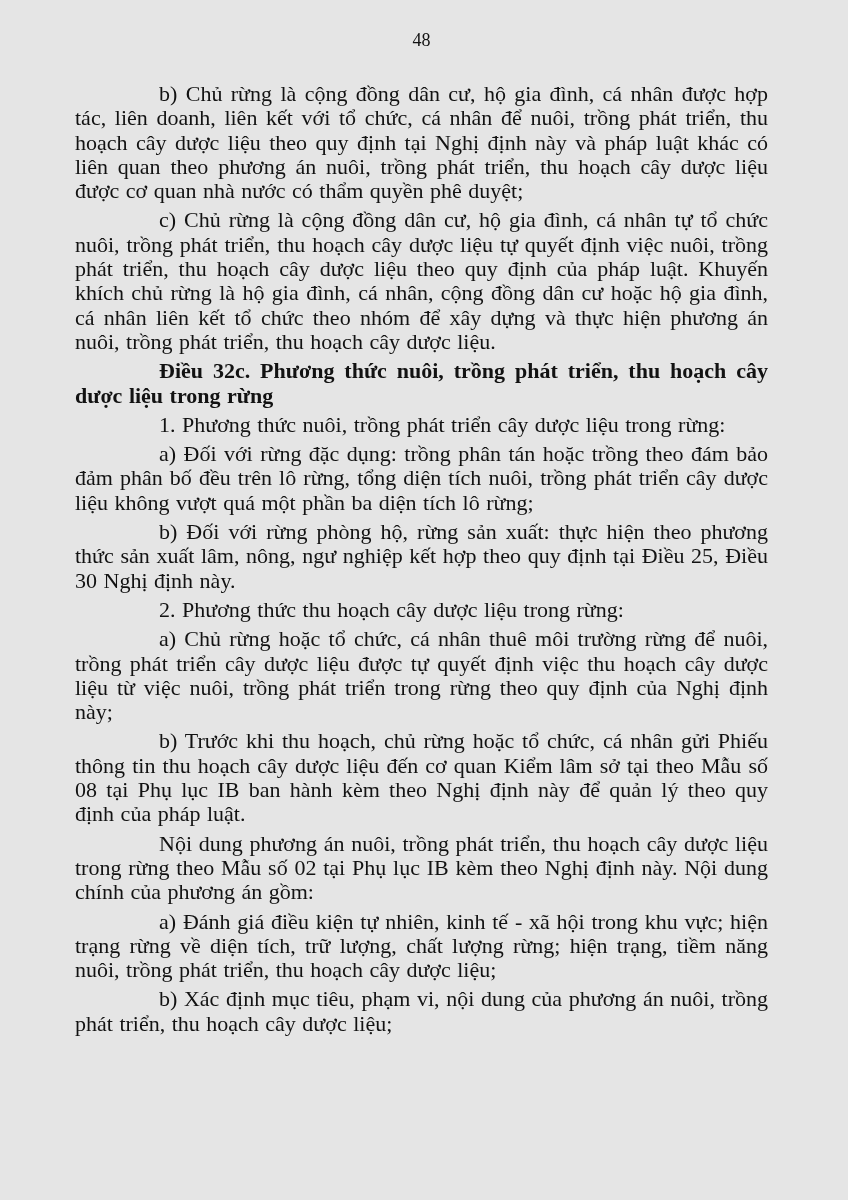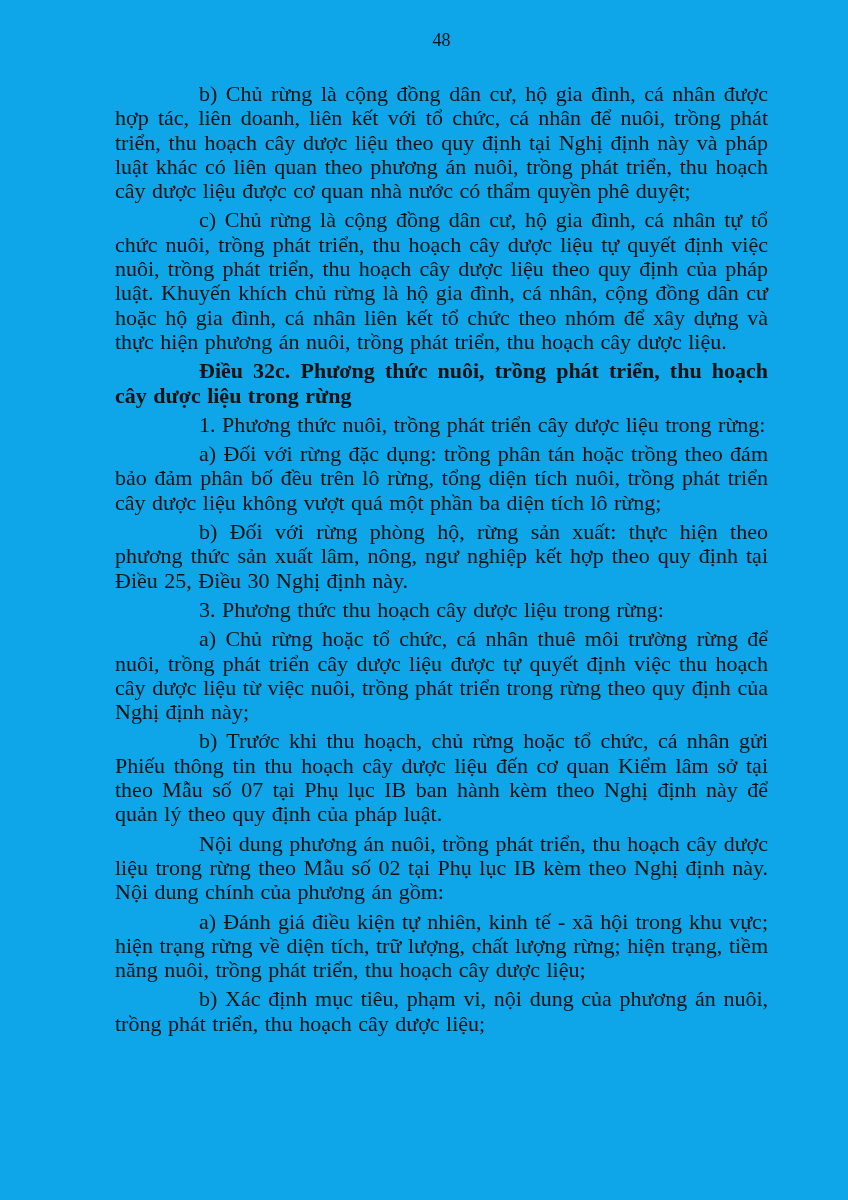--- a/index.html
+++ b/index.html
@@ -10,23 +10,23 @@
   body {
     width: 848px;
     height: 1200px;
     overflow: hidden;
     font-family: "Liberation Serif", "DejaVu Serif", serif;
     color: #121212;
   }
   .page {
     width: 848px;
     height: 1200px;
-    background: #0ea5e9;
+    background: #e5e5e5;
     box-sizing: border-box;
-    padding: 28px 80px 0 115px;
+    padding: 28px 80px 0 75px;
   }
   .page-number {
     text-align: center;
     font-size: 18px;
     line-height: 24px;
     margin: 0 0 30px 0;
   }
   .doc p {
     margin: 0 0 5px 0;
     font-size: 22px;
@@ -46,20 +46,20 @@
 <div class="page">
   <div class="page-number">48</div>
 
   <div class="doc">
     <p>b) Chủ rừng là cộng đồng dân cư, hộ gia đình, cá nhân được hợp tác, liên doanh, liên kết với tổ chức, cá nhân để nuôi, trồng phát triển, thu hoạch cây dược liệu theo quy định tại Nghị định này và pháp luật khác có liên quan theo phương án nuôi, trồng phát triển, thu hoạch cây dược liệu được cơ quan nhà nước có thẩm quyền phê duyệt;</p>
     <p>c) Chủ rừng là cộng đồng dân cư, hộ gia đình, cá nhân tự tổ chức nuôi, trồng phát triển, thu hoạch cây dược liệu tự quyết định việc nuôi, trồng phát triển, thu hoạch cây dược liệu theo quy định của pháp luật. Khuyến khích chủ rừng là hộ gia đình, cá nhân, cộng đồng dân cư hoặc hộ gia đình, cá nhân liên kết tổ chức theo nhóm để xây dựng và thực hiện phương án nuôi, trồng phát triển, thu hoạch cây dược liệu.</p>
     <p class="heading">Điều 32c. Phương thức nuôi, trồng phát triển, thu hoạch cây dược liệu trong rừng</p>
     <p>1. Phương thức nuôi, trồng phát triển cây dược liệu trong rừng:</p>
     <p>a) Đối với rừng đặc dụng: trồng phân tán hoặc trồng theo đám bảo đảm phân bố đều trên lô rừng, tổng diện tích nuôi, trồng phát triển cây dược liệu không vượt quá một phần ba diện tích lô rừng;</p>
     <p>b) Đối với rừng phòng hộ, rừng sản xuất: thực hiện theo phương thức sản xuất lâm, nông, ngư nghiệp kết hợp theo quy định tại Điều 25, Điều 30 Nghị định này.</p>
-    <p>3. Phương thức thu hoạch cây dược liệu trong rừng:</p>
+    <p>2. Phương thức thu hoạch cây dược liệu trong rừng:</p>
     <p>a) Chủ rừng hoặc tổ chức, cá nhân thuê môi trường rừng để nuôi, trồng phát triển cây dược liệu được tự quyết định việc thu hoạch cây dược liệu từ việc nuôi, trồng phát triển trong rừng theo quy định của Nghị định này;</p>
-    <p>b) Trước khi thu hoạch, chủ rừng hoặc tổ chức, cá nhân gửi Phiếu thông tin thu hoạch cây dược liệu đến cơ quan Kiểm lâm sở tại theo Mẫu số 07 tại Phụ lục IB ban hành kèm theo Nghị định này để quản lý theo quy định của pháp luật.</p>
+    <p>b) Trước khi thu hoạch, chủ rừng hoặc tổ chức, cá nhân gửi Phiếu thông tin thu hoạch cây dược liệu đến cơ quan Kiểm lâm sở tại theo Mẫu số 08 tại Phụ lục IB ban hành kèm theo Nghị định này để quản lý theo quy định của pháp luật.</p>
     <p>Nội dung phương án nuôi, trồng phát triển, thu hoạch cây dược liệu trong rừng theo Mẫu số 02 tại Phụ lục IB kèm theo Nghị định này. Nội dung chính của phương án gồm:</p>
     <p>a) Đánh giá điều kiện tự nhiên, kinh tế - xã hội trong khu vực; hiện trạng rừng về diện tích, trữ lượng, chất lượng rừng; hiện trạng, tiềm năng nuôi, trồng phát triển, thu hoạch cây dược liệu;</p>
     <p>b) Xác định mục tiêu, phạm vi, nội dung của phương án nuôi, trồng phát triển, thu hoạch cây dược liệu;</p>
   </div>
 </div>
 
 </body></html>

